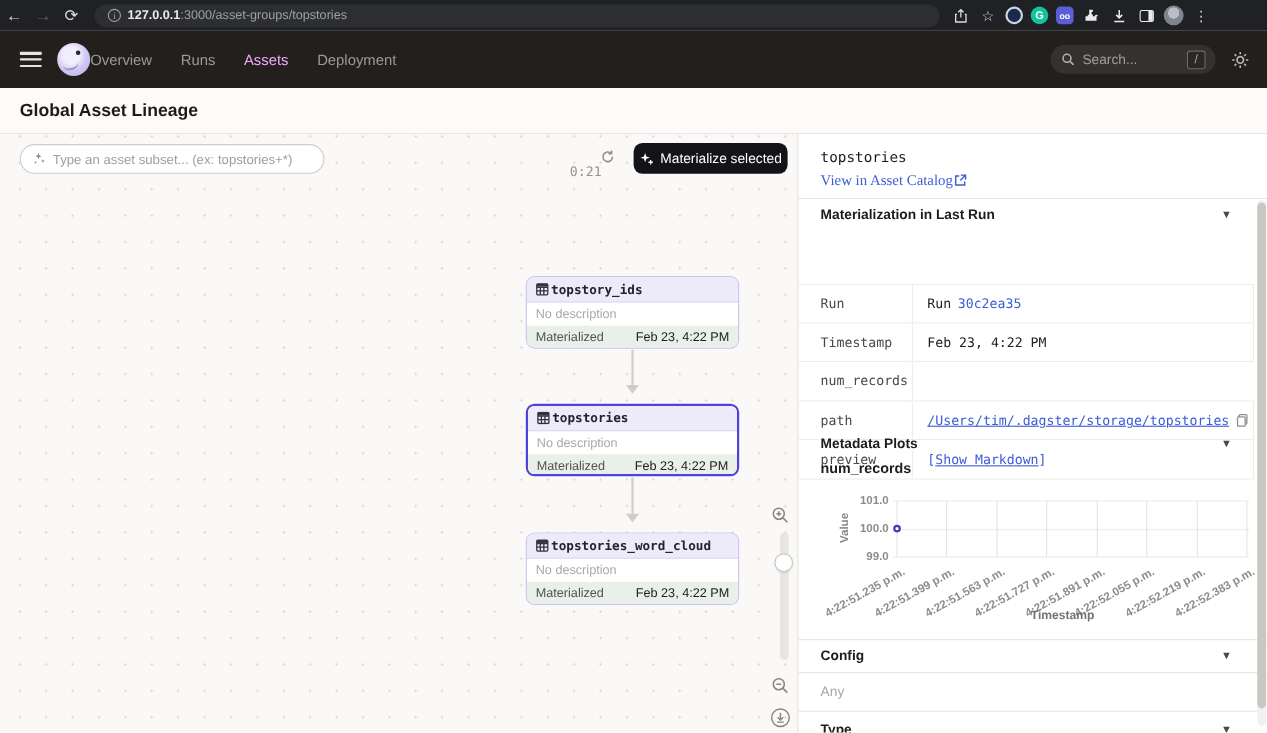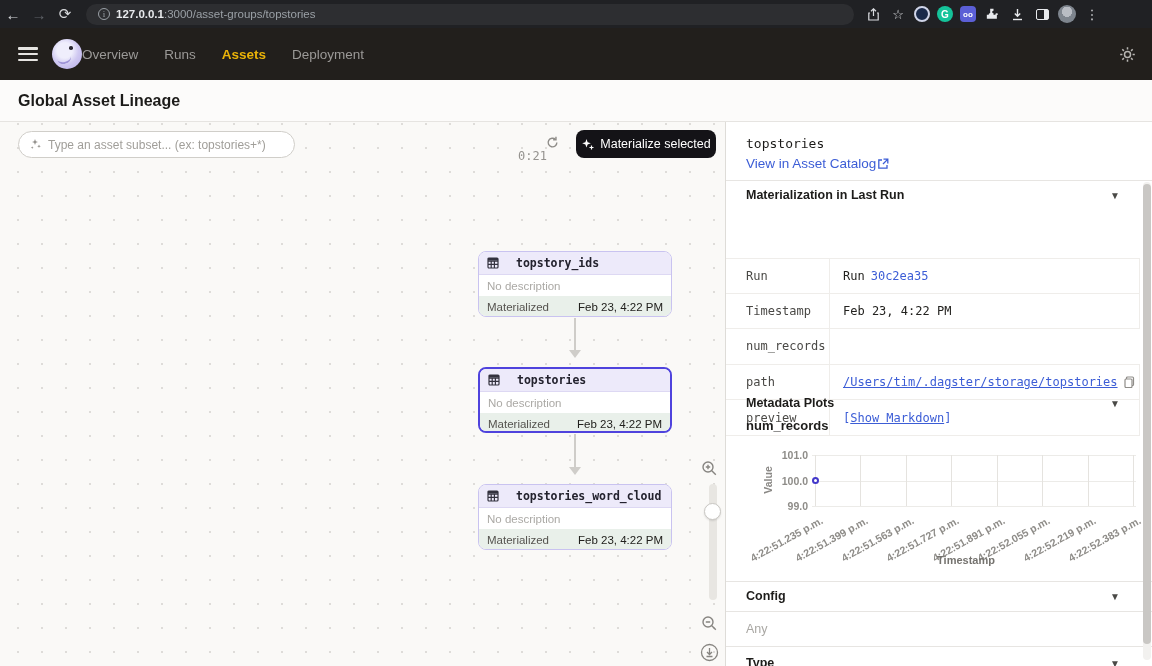--- a/index.html
+++ b/index.html
@@ -29,21 +29,21 @@
 
   
   .app-nav { position:absolute; top:28px; left:0; width:1152px; height:52px; background:#221f1c; display:flex; align-items:center; }
   .hamburger { width:20px; height:14px; margin-left:18px; display:flex; flex-direction:column; justify-content:space-between; cursor:pointer; }
   .hamburger span { display:block; height:2.5px; background:#e6e4e1; border-radius:1px; }
   .logo { width:30px; height:30px; border-radius:50%; margin-left:14px; background:radial-gradient(circle at 42% 38%, #efeefc 0 30%, #cfc8f1 55%, #b6abe8 100%); position:relative; }
   .logo::after { content:""; position:absolute; left:17px; top:7px; width:3.5px; height:3.5px; border-radius:50%; background:#2a2733; }
   .logo::before { content:""; position:absolute; left:5px; top:13px; width:14px; height:10px; border-radius:50%; border-bottom:2px solid #9e93d6; transform:rotate(-12deg); }
   .nav-items { display:flex; gap:26px; }
   .nav-item { font-size:13.5px; color:#9b9997; cursor:pointer; }
-  .nav-item.active { color:#eab308; font-weight:700; }
+  .nav-item.active { color:#f0abfc; font-weight:400; }
   .nav-right { margin-left:auto; display:flex; align-items:center; gap:14px; margin-right:16px; }
   .search-pill { display:flex; align-items:center; gap:7px; background:#343230; border-radius:14px; height:26px; padding:0 8px 0 10px; width:150px; }
   .search-pill input { background:transparent; border:none; outline:none; color:#b3b1ae; font-size:12.5px; width:88px; font-family:"Liberation Sans",sans-serif; }
   .slash-chip { width:17px; height:17px; border:1px solid #6b6966; border-radius:3px; color:#a8a6a3; font-size:11px; display:flex; align-items:center; justify-content:center; background:#2a2825; }
 
   
   .page-header { position:absolute; top:80px; left:0; width:1152px; height:42px; background:#fcfbfa; border-bottom:1px solid #e6e4e1; display:flex; align-items:center; }
   .page-title { font-size:16px; font-weight:700; color:#1c1b19; margin-left:18px; }
   .reload-btn { margin-left:auto; margin-right:10px; display:flex; align-items:center; gap:6px; height:26px; padding:0 11px; border:1px solid #d4d2ce; border-radius:8px; background:#fff; font-size:12.5px; color:#21201d; cursor:pointer; box-shadow:0 1px 1px rgba(0,0,0,.04); }
 
@@ -53,35 +53,35 @@
            background-image:radial-gradient(#dedcd9 1.1px, transparent 1.1px); background-size:24px 24px; background-position:6px 14px; }
   .filter-input { position:absolute; left:18px; top:9px; width:277px; height:27px; border:1px solid #d0cec9; border-radius:14px; background:#fff; display:flex; align-items:center; gap:6px; padding:0 10px; }
   .filter-input input { border:none; outline:none; font-size:12px; color:#44423f; width:230px; background:transparent; font-family:"Liberation Sans",sans-serif; }
   .filter-input input::placeholder, .search-pill input::placeholder { color:#a09e99; opacity:1; }
   .timer { position:absolute; left:518px; top:15px; font-size:12px; color:#95938f;margin-top:12px; }
   .timer-refresh { position:absolute; left:546px; top:14px; color:#8f8d89; }
   .mat-btn { position:absolute; left:576px; top:8px; width:140px; height:28px; background:#141317; color:#fff; border-radius:8px; display:flex; align-items:center; justify-content:center; gap:6px; font-size:12.5px; cursor:pointer; }
 
   .node { position:absolute; left:478px; width:194px; height:66px; border-radius:8px; background:#fff; border:1.5px solid #c9c3f0; overflow:hidden; cursor:pointer; }
   .node.selected { border:2.5px solid #4f43dd; }
-  .node-header { height:23px; background:#edeafa; display:flex; align-items:center; gap:17px; padding:0 8px; border-bottom:1px solid #ddd8f3; font-size:11.5px; font-weight:700; color:#23222e; }
+  .node-header { height:23px; background:#edeafa; display:flex; align-items:center; gap:2px; padding:0 8px; border-bottom:1px solid #ddd8f3; font-size:11.5px; font-weight:700; color:#23222e; }
   .node-desc { height:21px; display:flex; align-items:center; padding:0 8px; font-size:11.5px; color:#aba9a5; }
   .node-footer { height:22px; background:#e9f0ea; display:flex; align-items:center; justify-content:space-between; padding:0 8px; font-size:11.5px; }
   .node-footer .st { color:#55534f; } .node-footer .ts { color:#21201d; }
   .edge { position:absolute; width:2px; background:#cfcdc9; left:574px; }
   .edge-head { position:absolute; left:569px; width:0; height:0; border-left:6px solid transparent; border-right:6px solid transparent; border-top:8px solid #cfcdc9; }
 
   .zoomctl { position:absolute; left:701px; color:#878581; }
   .slider-track { position:absolute; left:709px; top:362px; width:8px; height:116px; background:#e8e6e2; border-radius:4px; }
   .slider-handle { position:absolute; left:704px; top:381px; width:17px; height:17px; background:#fff; border:1px solid #c9c7c3; border-radius:50%; box-shadow:0 1px 2px rgba(0,0,0,.12); cursor:grab; }
 
   
   .sidebar { position:absolute; left:726px; top:0; width:426px; height:544px; background:#fff; }
   .sb-name { position:absolute; left:20px; top:14px; font-size:13px; color:#1c1b19; }
-  .sb-link { position:absolute; left:20px; top:34px; font-size:13.5px; color:#3c5dd6; display:flex; gap:1px; align-items:center; cursor:pointer; }
+  .sb-link { position:absolute; left:20px; top:34px; font-size:13.5px; color:#3c5dd6; display:flex; gap:1px; align-items:center; cursor:pointer;font-family:Liberation Serif, serif; }
   .hr { position:absolute; left:0; width:426px; border-top:1px solid #e7e5e2; }
   .sec-head { position:absolute; left:0; width:426px; height:30px; display:flex; align-items:center; }
   .sec-title { margin-left:20px; font-size:12.5px; font-weight:700; color:#1d1c1a; }
   .chev { position:absolute; right:32px; color:#4a4946; font-size:10px; cursor:pointer; }
   .mtable { position:absolute; left:0; top:88px; width:414px;margin-top:48px; }
   .mrow { display:flex; height:35.6px; border-bottom:1px solid #efedea; align-items:center; }
   .mrow:first-child { border-top:1px solid #efedea; }
   .mlabel { width:104px; padding-left:20px; font-size:12px; color:#4a4946; border-right:1px solid #efedea; height:100%; display:flex; align-items:center; }
   .mvalue { padding-left:13px; font-size:12px; color:#23221f; flex:1; height:100%; display:flex; align-items:center; gap:6px; border-right:1px solid #efedea; }
   .blue { color:#3c5dd6; } .ul { text-decoration:underline; cursor:pointer; }
@@ -153,20 +153,28 @@
         <span></span>
       </div>
     <div class="logo"></div>
     <div class="nav-items">
       <div class="nav-item">Overview</div>
       <div class="nav-item">Runs</div>
       <div class="nav-item active">Assets</div>
       <div class="nav-item">Deployment</div>
     </div>
     <div class="nav-right">
+      <div class="search-pill">
+        <svg width="12" height="12" viewBox="0 0 12 12">
+            <circle cx="5" cy="5" r="3.6" fill="none" stroke="#b3b1ae" stroke-width="1.4"></circle>
+            <path d="M8 8l3 3" stroke="#b3b1ae" stroke-width="1.4"></path>
+          </svg>
+        <input placeholder="Search..." style="">
+        <div class="slash-chip">/</div>
+      </div>
       <svg width="17" height="17" viewBox="0 0 17 17">
           <g stroke="#b8b6b3" stroke-width="1.5" fill="none">
             <circle cx="8.5" cy="8.5" r="3"></circle>
             <path d="M8.5 1.2v2.2M8.5 13.6v2.2M1.2 8.5h2.2M13.6 8.5h2.2M3.3 3.3l1.6 1.6M12.1 12.1l1.6 1.6M13.7 3.3l-1.6 1.6M4.9 12.1l-1.6 1.6"></path>
           </g>
         </svg>
     </div>
   </div>
 
   <div class="page-header">

